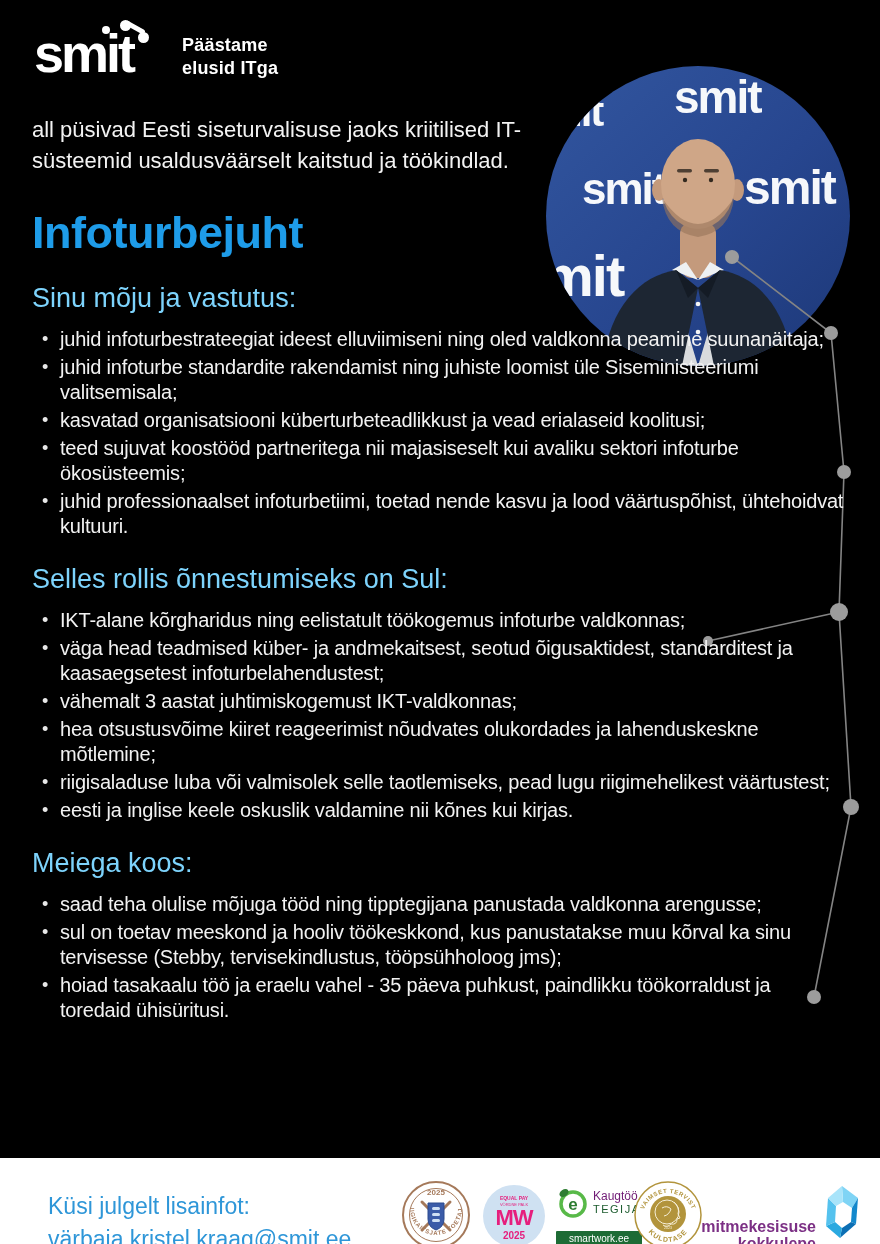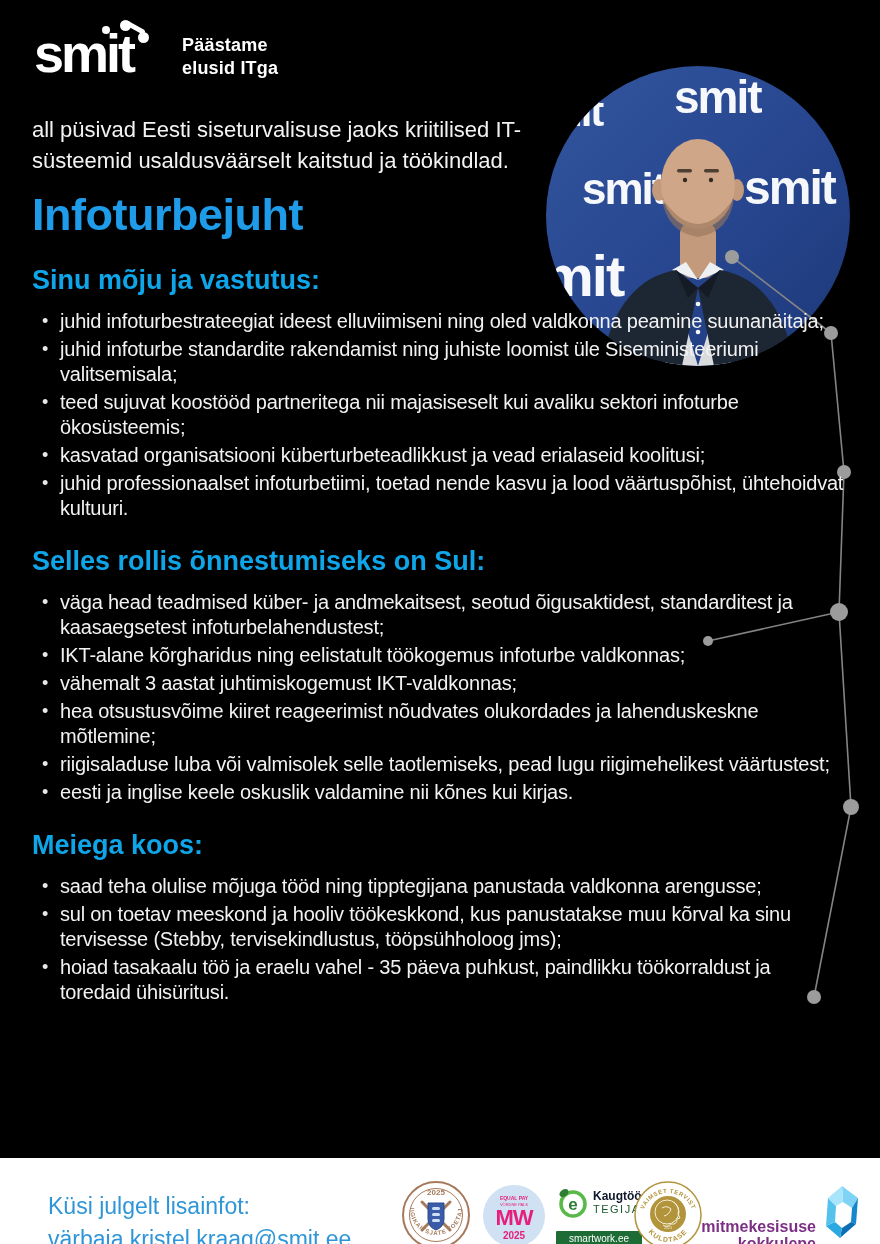--- a/index.html
+++ b/index.html
@@ -32,41 +32,41 @@
   .pw4 { left:198px; top:94px; font-size:48px; }
   .pw5 { left:-34px; top:176px; font-size:58px; }
   .man { position:absolute; left:0; top:0; width:304px; height:300px; }
 
   
   .network { position:absolute; z-index:2; left:0; top:0; pointer-events:none; }
 
   
   .intro { margin-top:22px; font-size:22px; line-height:31px; color:#f3f3f3; max-width:510px; }
   .intro span { display:block; }
-  h1.title { margin-top:14px; font-size:45px; line-height:50px; font-weight:bold;
+  h1.title { margin-top:32px; font-size:45px; line-height:50px; font-weight:bold;
              color:#1e9ce9; letter-spacing:-0.5px; }
-  h2.sec { margin:24px 0 12px 0; font-size:27px; line-height:33px; font-weight:bold;
-           color:#0ea5e9; }
+  h2.sec { margin:24px 0 12px 0; font-size:27px; line-height:33px; font-weight:normal;
+           color:#7dd3fc; }
   ul.blt { list-style:none; padding-left:8px; max-width:812px; }
   ul.blt li { position:relative; padding-left:20px; font-size:20px; line-height:25px;
               letter-spacing:-0.2px; color:#f2f2f2; margin-bottom:3px; }
   ul.blt li::before { content:"•"; position:absolute; left:2px; top:0; font-size:18px; color:#e8e8e8; }
 
   
   .footer { position:absolute; z-index:4; left:0; top:1130px; width:880px; height:114px;
             background:#ffffff; }
   .contact { position:absolute; left:48px; top:32px; font-size:23px; line-height:33px;
              color:#2e96d8; }
   .badge { position:absolute; }
   .b1 { left:402px; top:23px; }
   .b2 { left:483px; top:27px; }
   .b3 { left:556px; top:29px; width:86px; }
   .b3row { display:flex; align-items:center; gap:5px; }
   .b3txt { font-size:12px; line-height:13px; }
-  .b3txt .l1 { color:#0f172a; font-weight:bold;text-align:center; }
+  .b3txt .l1 { color:#701a75; font-weight:normal; }
   .b3txt .l2 { color:#1c5c2e; letter-spacing:1.5px; font-size:11px; }
   .b3bar { margin-top:12px; background:#1d6b35; color:#fff; font-size:10px; text-align:center;
            padding:2px 0; border-radius:1px; }
   .b4 { left:634px; top:23px; }
   .b5txt { left:698px; top:40px; width:118px; text-align:right; color:#7c3085;
            font-size:16px; line-height:17px; font-weight:bold;margin-top:20px; }
   .b5dia { left:822px; top:26px; }
 </style>
 </head>
 <body>
@@ -135,29 +135,29 @@
       <span>all püsivad Eesti siseturvalisuse jaoks kriitilised IT-</span>
       <span>süsteemid usaldusväärselt kaitstud ja töökindlad.</span>
     </p>
 
     <h1 class="title">Infoturbejuht</h1>
 
     <h2 class="sec">Sinu mõju ja vastutus:</h2>
     <ul class="blt">
       <li>juhid infoturbestrateegiat ideest elluviimiseni ning oled valdkonna peamine suunanäitaja;</li>
       <li>juhid infoturbe standardite rakendamist ning juhiste loomist üle Siseministeeriumi valitsemisala;</li>
+      <li>kasvatad organisatsiooni küberturbeteadlikkust ja vead erialaseid koolitusi;</li>
       <li>teed sujuvat koostööd partneritega nii majasiseselt kui avaliku sektori infoturbe ökosüsteemis;</li>
-      <li>kasvatad organisatsiooni küberturbeteadlikkust ja vead erialaseid koolitusi;</li>
       <li>juhid professionaalset infoturbetiimi, toetad nende kasvu ja lood väärtuspõhist, ühtehoidvat kultuuri.</li>
     </ul>
 
     <h2 class="sec">Selles rollis õnnestumiseks on Sul:</h2>
     <ul class="blt">
+      <li>IKT-alane kõrgharidus ning eelistatult töökogemus infoturbe valdkonnas;</li>
       <li>väga head teadmised küber- ja andmekaitsest, seotud õigusaktidest, standarditest ja kaasaegsetest infoturbelahendustest;</li>
-      <li>IKT-alane kõrgharidus ning eelistatult töökogemus infoturbe valdkonnas;</li>
       <li>vähemalt 3 aastat juhtimiskogemust IKT-valdkonnas;</li>
       <li>hea otsustusvõime kiiret reageerimist nõudvates olukordades ja lahenduskeskne mõtlemine;</li>
       <li>riigisaladuse luba või valmisolek selle taotlemiseks, pead lugu riigimehelikest väärtustest;</li>
       <li>eesti ja inglise keele oskuslik valdamine nii kõnes kui kirjas.</li>
     </ul>
 
     <h2 class="sec">Meiega koos:</h2>
     <ul class="blt">
       <li>saad teha olulise mõjuga tööd ning tipptegijana panustada valdkonna arengusse;</li>
       <li>sul on toetav meeskond ja hooliv töökeskkond, kus panustatakse muu kõrval ka sinu tervisesse (Stebby, tervisekindlustus, tööpsühholoog jms);</li>

